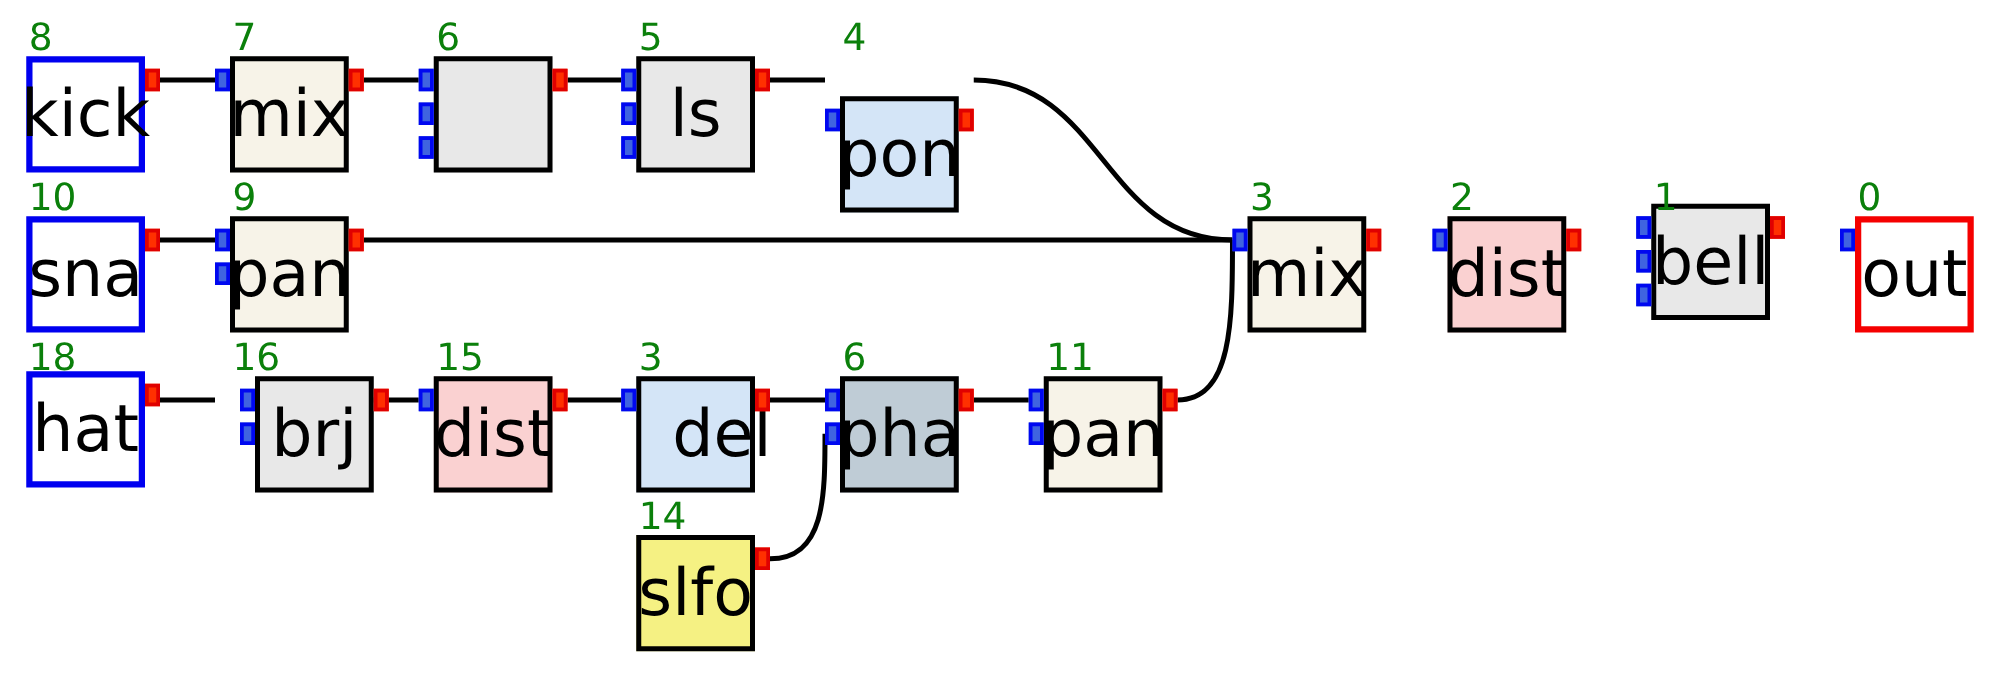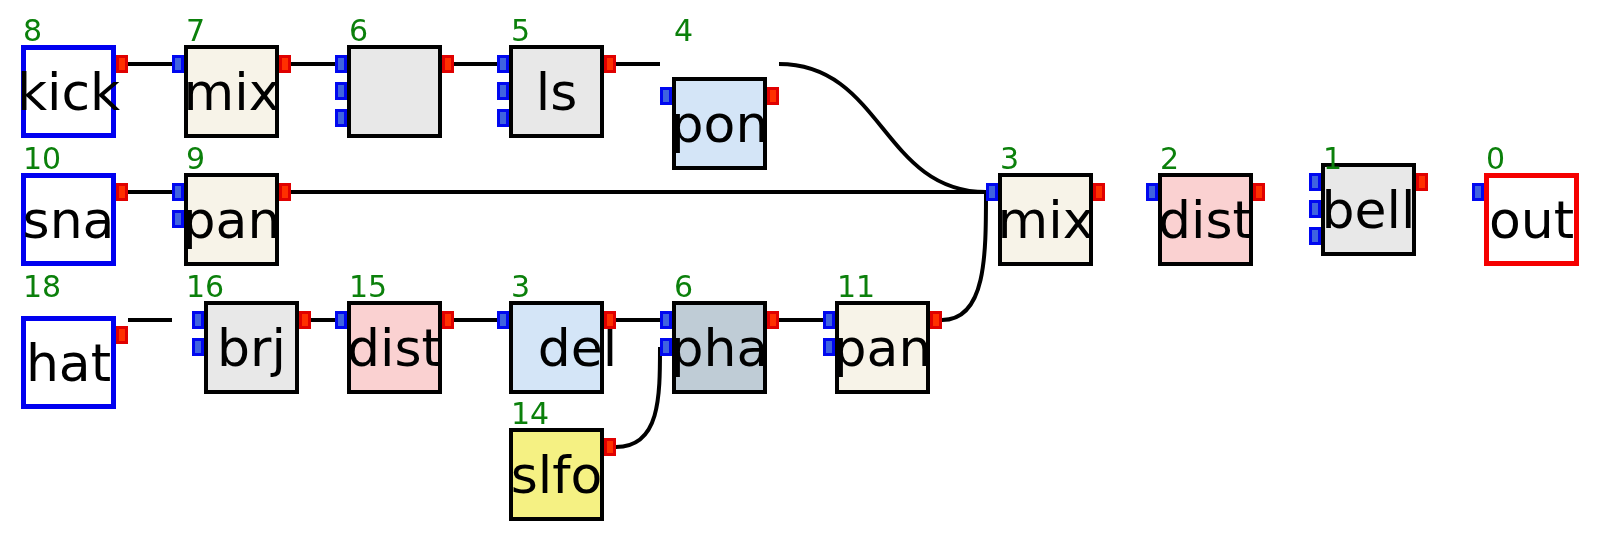--- a/index.html
+++ b/index.html
@@ -110,21 +110,21 @@
       <span class="port in" style="top: 33px; left: -16px; background: rgb(63, 99, 224); border-color: rgb(0, 8, 240);"></span>
       <span class="port in" style="top: 60px; left: -16px; background: rgb(63, 99, 224); border-color: rgb(0, 8, 240);"></span>
       <span class="port out" style="top: 6px; right: -16px; background: rgb(255, 48, 0); border-color: rgb(224, 0, 0);"></span>
     </div>
     <div class="node-id" style="left: 1323px; top: 144px; color: rgb(11, 128, 11);">1</div>
     <div class="node colored-border" style="left: 1484px; top: 173px; background: rgb(255, 255, 255); border-color: rgb(245, 0, 0);">
       <span class="node-label" style="color: rgb(0, 0, 0);">out</span>
       <span class="port in" style="top: 5px; left: -17px; background: rgb(63, 99, 224); border-color: rgb(0, 8, 240);"></span>
     </div>
     <div class="node-id" style="left: 1486px; top: 144px; color: rgb(11, 128, 11);">0</div>
-    <div class="node colored-border" style="left: 21px; top: 316px; background: rgb(255, 255, 255); border-color: rgb(0, 0, 240);">
+    <div class="node colored-border" style="left: 21px; top: 297px; background: rgb(255, 255, 255); border-color: rgb(0, 0, 240);">
       <span class="node-label" style="color: rgb(0, 0, 0);">hat</span>
       <span class="port out" style="top: 5px; right: -17px; background: rgb(255, 48, 0); border-color: rgb(224, 0, 0);"></span>
     </div>
     <div class="node-id" style="left: 23px; top: 272px; color: rgb(11, 128, 11);">18</div>
     <div class="node" style="left: 184px; top: 301px; background: rgb(232, 232, 232); border-color: rgb(0, 0, 0); margin-left: 20px;">
       <span class="node-label" style="color: rgb(0, 0, 0);">brj</span>
       <span class="port in" style="top: 6px; left: -16px; background: rgb(63, 99, 224); border-color: rgb(0, 8, 240);"></span>
       <span class="port in" style="top: 33px; left: -16px; background: rgb(63, 99, 224); border-color: rgb(0, 8, 240);"></span>
       <span class="port out" style="top: 6px; right: -16px; background: rgb(255, 48, 0); border-color: rgb(224, 0, 0);"></span>
     </div>

